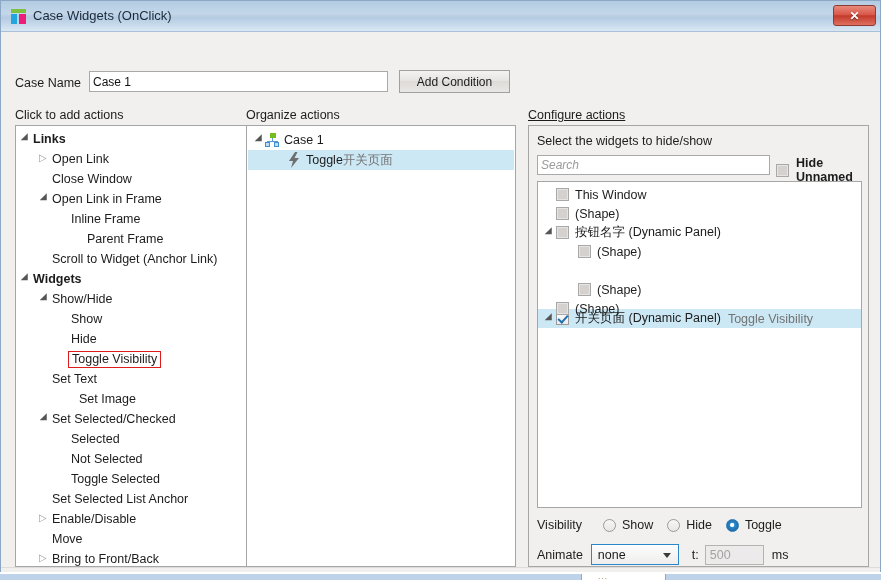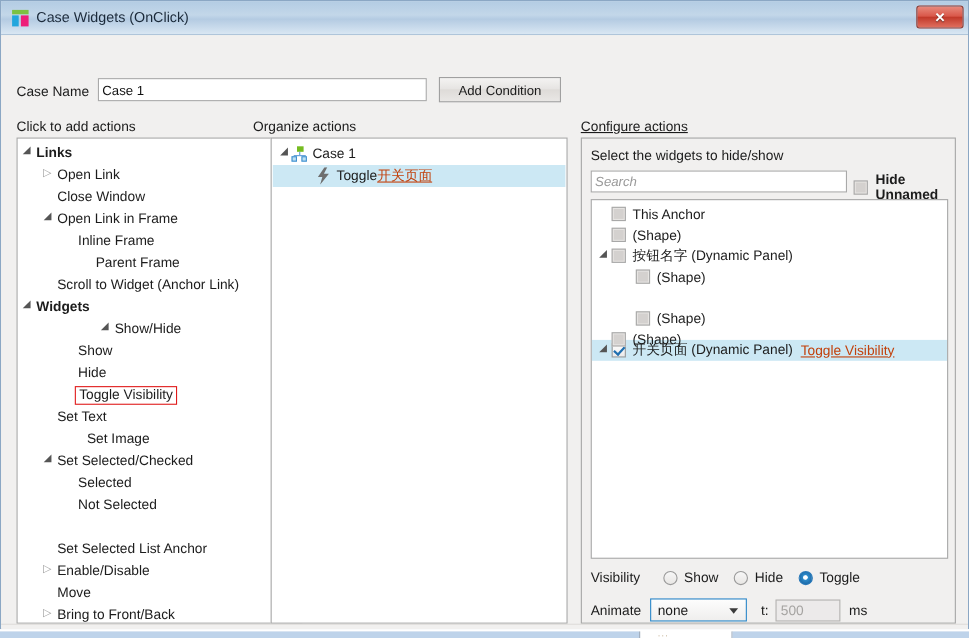--- a/index.html
+++ b/index.html
@@ -88,21 +88,21 @@
     font-family: "Liberation Sans", sans-serif;
     font-size: 12px; color: #1c1c1c;
     cursor: pointer;
   }
 
   .col-header {
     position: absolute; top: 76px;
     font-size: 12.5px; color: #1c1c1c;
   }
   .ch1 { left: 14px; }
-  .ch2 { left: 229px; }
+  .ch2 { left: 245px; }
   .ch3 { left: 527px; text-decoration: underline; }
 
   
   .panel {
     position: absolute;
     background: #ffffff;
     border: 1px solid #a6a6a6;
   }
   .p-left  { left: 14px;  top: 93px; width: 260px; height: 442px; }
   .p-mid   { left: 245px; top: 93px; width: 270px; height: 442px; }
@@ -199,21 +199,21 @@
   .site-icon .b1, .site-icon .b2 {
     position: absolute; top: 9px; width: 5px; height: 5px;
     background: #bde0f2; border: 1px solid #3f8fd0;
   }
   .site-icon .b1 { left: 0px; }
   .site-icon .b2 { left: 9px; }
   .bolt-icon {
     width: 14px; height: 16px; flex: 0 0 14px; margin-right: 5px;
     position: relative;
   }
-  .green-text { color: #c2410c; text-decoration: underline; }
+  .green-text { color: #737373; }
 
   
   .r-title { position: absolute; left: 8px; top: 8px; font-size: 12.5px; color: #1c1c1c; }
   .search-input {
     position: absolute; left: 8px; top: 29px;
     width: 233px; height: 20px;
     border: 1px solid #a9a9a9; background: #ffffff;
     font-family: "Liberation Sans", sans-serif; font-size: 12px;
     color: #111; padding: 0 3px;
   }
@@ -390,21 +390,21 @@
               <span class="tree-label">Parent Frame</span>
             </div>
             <div class="tree-row" style="top: 123px; padding-left: 21px;">
               <span class="tw-arrow "></span>
               <span class="tree-label">Scroll to Widget (Anchor Link)</span>
             </div>
             <div class="tree-row bold" style="top: 143px; padding-left: 2px;">
               <span class="tw-arrow open"></span>
               <span class="tree-label">Widgets</span>
             </div>
-            <div class="tree-row" style="top: 163px; padding-left: 21px; justify-content: center;">
+            <div class="tree-row" style="top: 163px; padding-left: 21px;">
               <span class="tw-arrow open"></span>
               <span class="tree-label">Show/Hide</span>
             </div>
             <div class="tree-row" style="top: 183px; padding-left: 40px;">
               <span class="tw-arrow "></span>
               <span class="tree-label">Show</span>
             </div>
             <div class="tree-row" style="top: 203px; padding-left: 40px;">
               <span class="tw-arrow "></span>
               <span class="tree-label">Hide</span>
@@ -425,20 +425,24 @@
               <span class="tw-arrow open"></span>
               <span class="tree-label">Set Selected/Checked</span>
             </div>
             <div class="tree-row" style="top: 303px; padding-left: 40px;">
               <span class="tw-arrow "></span>
               <span class="tree-label">Selected</span>
             </div>
             <div class="tree-row" style="top: 323px; padding-left: 40px;">
               <span class="tw-arrow "></span>
               <span class="tree-label">Not Selected</span>
+            </div>
+            <div class="tree-row" style="top: 343px; padding-left: 40px;">
+              <span class="tw-arrow "></span>
+              <span class="tree-label">Toggle Selected</span>
             </div>
             <div class="tree-row" style="top: 363px; padding-left: 21px;">
               <span class="tw-arrow "></span>
               <span class="tree-label">Set Selected List Anchor</span>
             </div>
             <div class="tree-row" style="top: 383px; padding-left: 21px;">
               <span class="tw-arrow closed"></span>
               <span class="tree-label">Enable/Disable</span>
             </div>
             <div class="tree-row" style="top: 403px; padding-left: 21px;">
@@ -492,21 +496,21 @@
         <input class="search-input" placeholder="Search" style="">
         <div class="hide-unnamed-wrap">
           <span class="cb gray"></span>
           <span style="margin-left:7px;font-weight:bold;">Hide Unnamed</span>
         </div>
 
         <div class="widget-list" id="widget-list">
             <div class="wl-row" style="top: 3px; padding-left: 4px;">
               <span class="wl-arrow "></span>
               <span class="cb gray"></span>
-              <span class="wl-label">This Anchor</span>
+              <span class="wl-label">This Window</span>
             </div>
             <div class="wl-row" style="top: 22px; padding-left: 4px;">
               <span class="wl-arrow "></span>
               <span class="cb gray"></span>
               <span class="wl-label">(Shape)</span>
             </div>
             <div class="wl-row" style="top: 41px; padding-left: 4px;">
               <span class="wl-arrow open"></span>
               <span class="cb gray"></span>
               <span class="wl-label">按钮名字 (Dynamic Panel)</span>

